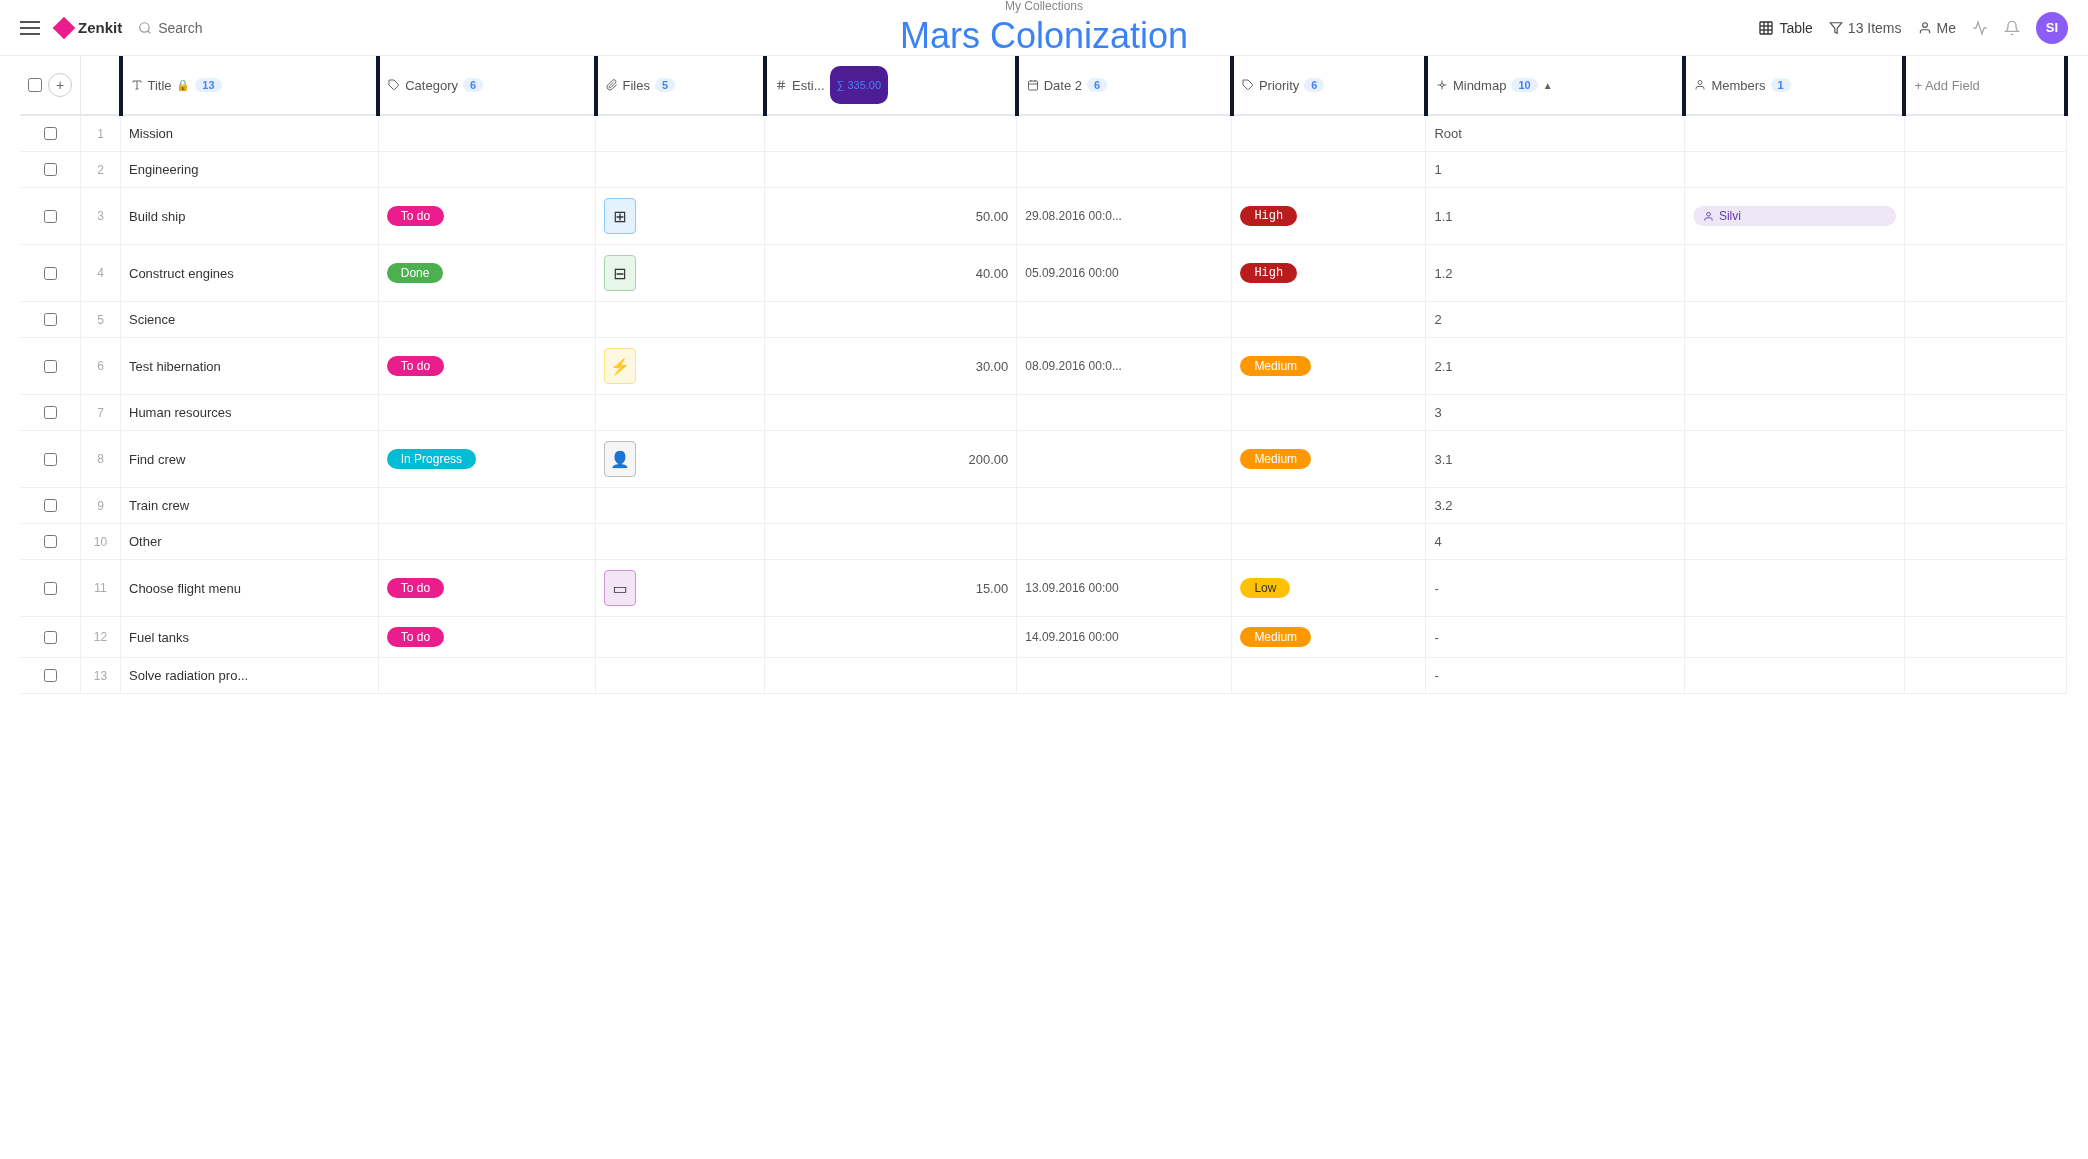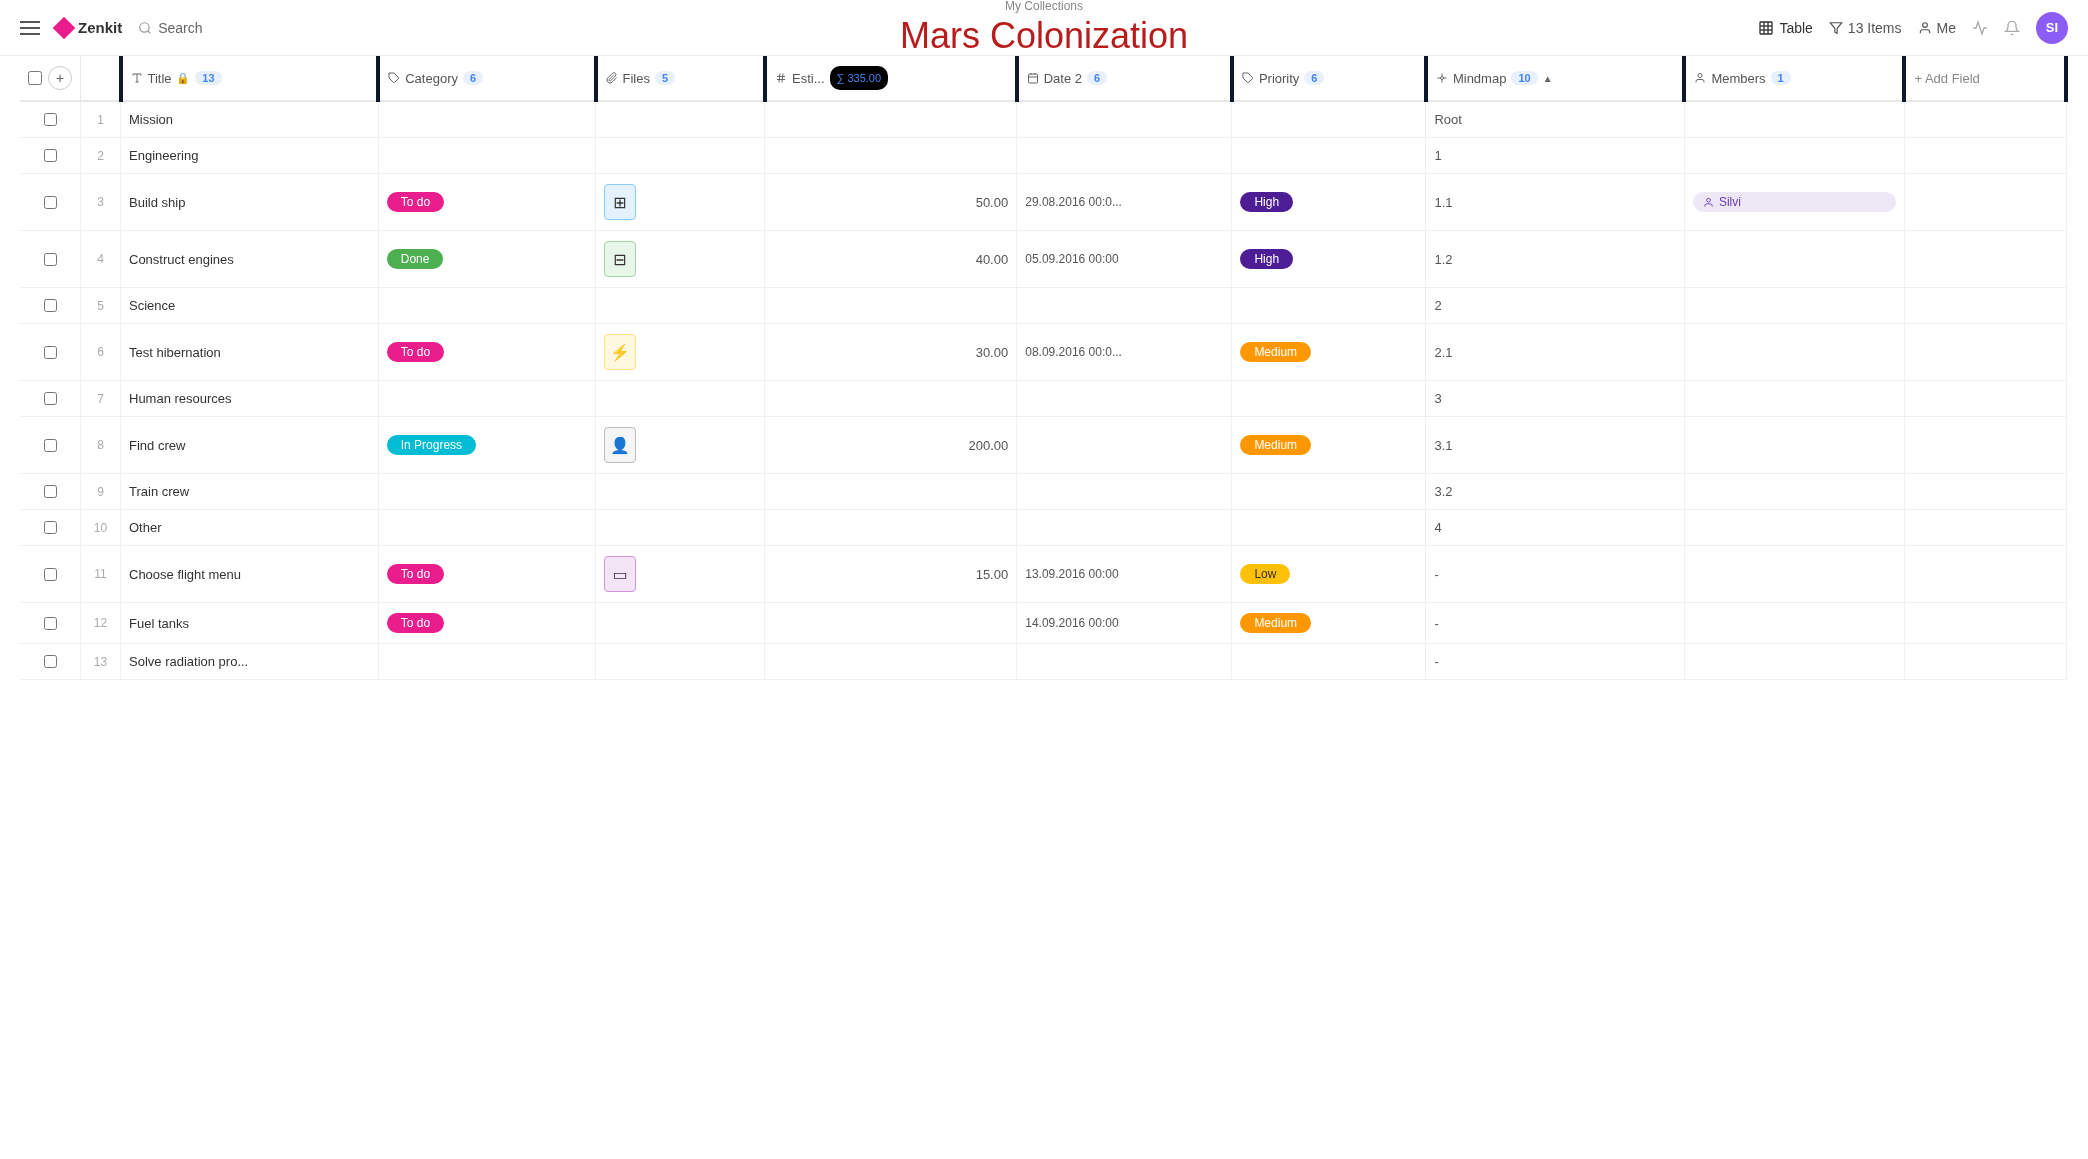--- a/index.html
+++ b/index.html
@@ -17,21 +17,21 @@
 
     .hamburger { display: flex; flex-direction: column; gap: 4px; cursor: pointer; }
     .hamburger span { display: block; width: 20px; height: 2px; background: #555; }
 
     .brand { display: flex; align-items: center; gap: 6px; font-weight: 600; font-size: 15px; color: #333; }
     .brand-diamond { width: 16px; height: 16px; background: #e91e8c; transform: rotate(45deg); display: inline-block; }
 
     .search-btn { display: flex; align-items: center; gap: 6px; color: #666; cursor: pointer; font-size: 14px; }
 
     .my-collections { font-size: 12px; color: #888; }
-    .page-title { font-size: 36px; font-weight: 300; color: #b91c1c; margin-top: 2px; }
+    .page-title { font-size: 36px; font-weight: 300; color: #3b82f6; margin-top: 2px; }
 
     .nav-item { display: flex; align-items: center; gap: 5px; color: #555; font-size: 14px; cursor: pointer; }
     .nav-item.active { color: #333; font-weight: 500; }
     .avatar { width: 32px; height: 32px; border-radius: 50%; background: #8b5cf6; color: #fff; display: flex; align-items: center; justify-content: center; font-size: 13px; font-weight: 600; }
 
     
     .table-container { padding: 0 20px 20px; overflow-x: auto; }
 
     table { width: 100%; border-collapse: collapse; font-size: 13px; }
 
@@ -44,34 +44,34 @@
     thead th:first-child { border-right: 1px solid #e5e7eb; width: 40px; }
 
     tbody tr { border-bottom: 1px solid #f0f0f0; }
     tbody td { padding: 10px 8px; border-right: 1px solid #f0f0f0; vertical-align: middle; }
     tbody td.row-num { color: #aaa; text-align: center; font-size: 12px; }
     tbody td.title-cell { font-size: 13px; color: #333; }
     tbody td.num-val { text-align: right; color: #555; }
 
     .th-inner { display: flex; align-items: center; gap: 5px; }
     .th-badge { background: #e8f0fe; color: #4285f4; border-radius: 10px; padding: 1px 7px; font-size: 11px; font-weight: 600; }
-    .th-badge-sum { background: #000000; color: #4285f4; border-radius: 10px; padding: 6px 7px; font-size: 11px; }
+    .th-badge-sum { background: #4c1d95; color: #4285f4; border-radius: 10px; padding: 13px 7px; font-size: 11px; }
     .sort-arrow { font-size: 10px; color: #666; }
 
     .checkbox-cell { display: flex; align-items: center; justify-content: center; }
     .add-btn { width: 24px; height: 24px; border-radius: 50%; border: 1px solid #ccc; background: #fff; cursor: pointer; display: flex; align-items: center; justify-content: center; font-size: 14px; color: #666; }
 
     .badge {
       display: inline-block; padding: 3px 14px; border-radius: 20px;
       font-size: 12px; font-weight: 500; color: #fff; white-space: nowrap;
     }
     .badge-todo { background: #e91e8c; }
     .badge-done { background: #4caf50; }
     .badge-inprogress { background: #00bcd4; text-align: center; }
-    .badge-high { background: #4c1d95; }
+    .badge-high { background: #b91c1c; font-family: Liberation Mono, monospace; }
     .badge-medium { background: #ff9800; }
     .badge-low { background: #ffc107; color: #333; }
 
     .file-icon {
       width: 32px; height: 36px; border-radius: 4px; border: 1px solid #ddd;
       display: flex; align-items: center; justify-content: center; font-size: 16px;
     }
     .file-icon-blue { border-color: #90caf9; background: #e3f2fd; }
     .file-icon-green { border-color: #a5d6a7; background: #e8f5e9; }
     .file-icon-yellow { border-color: #ffe082; background: #fff8e1; }

